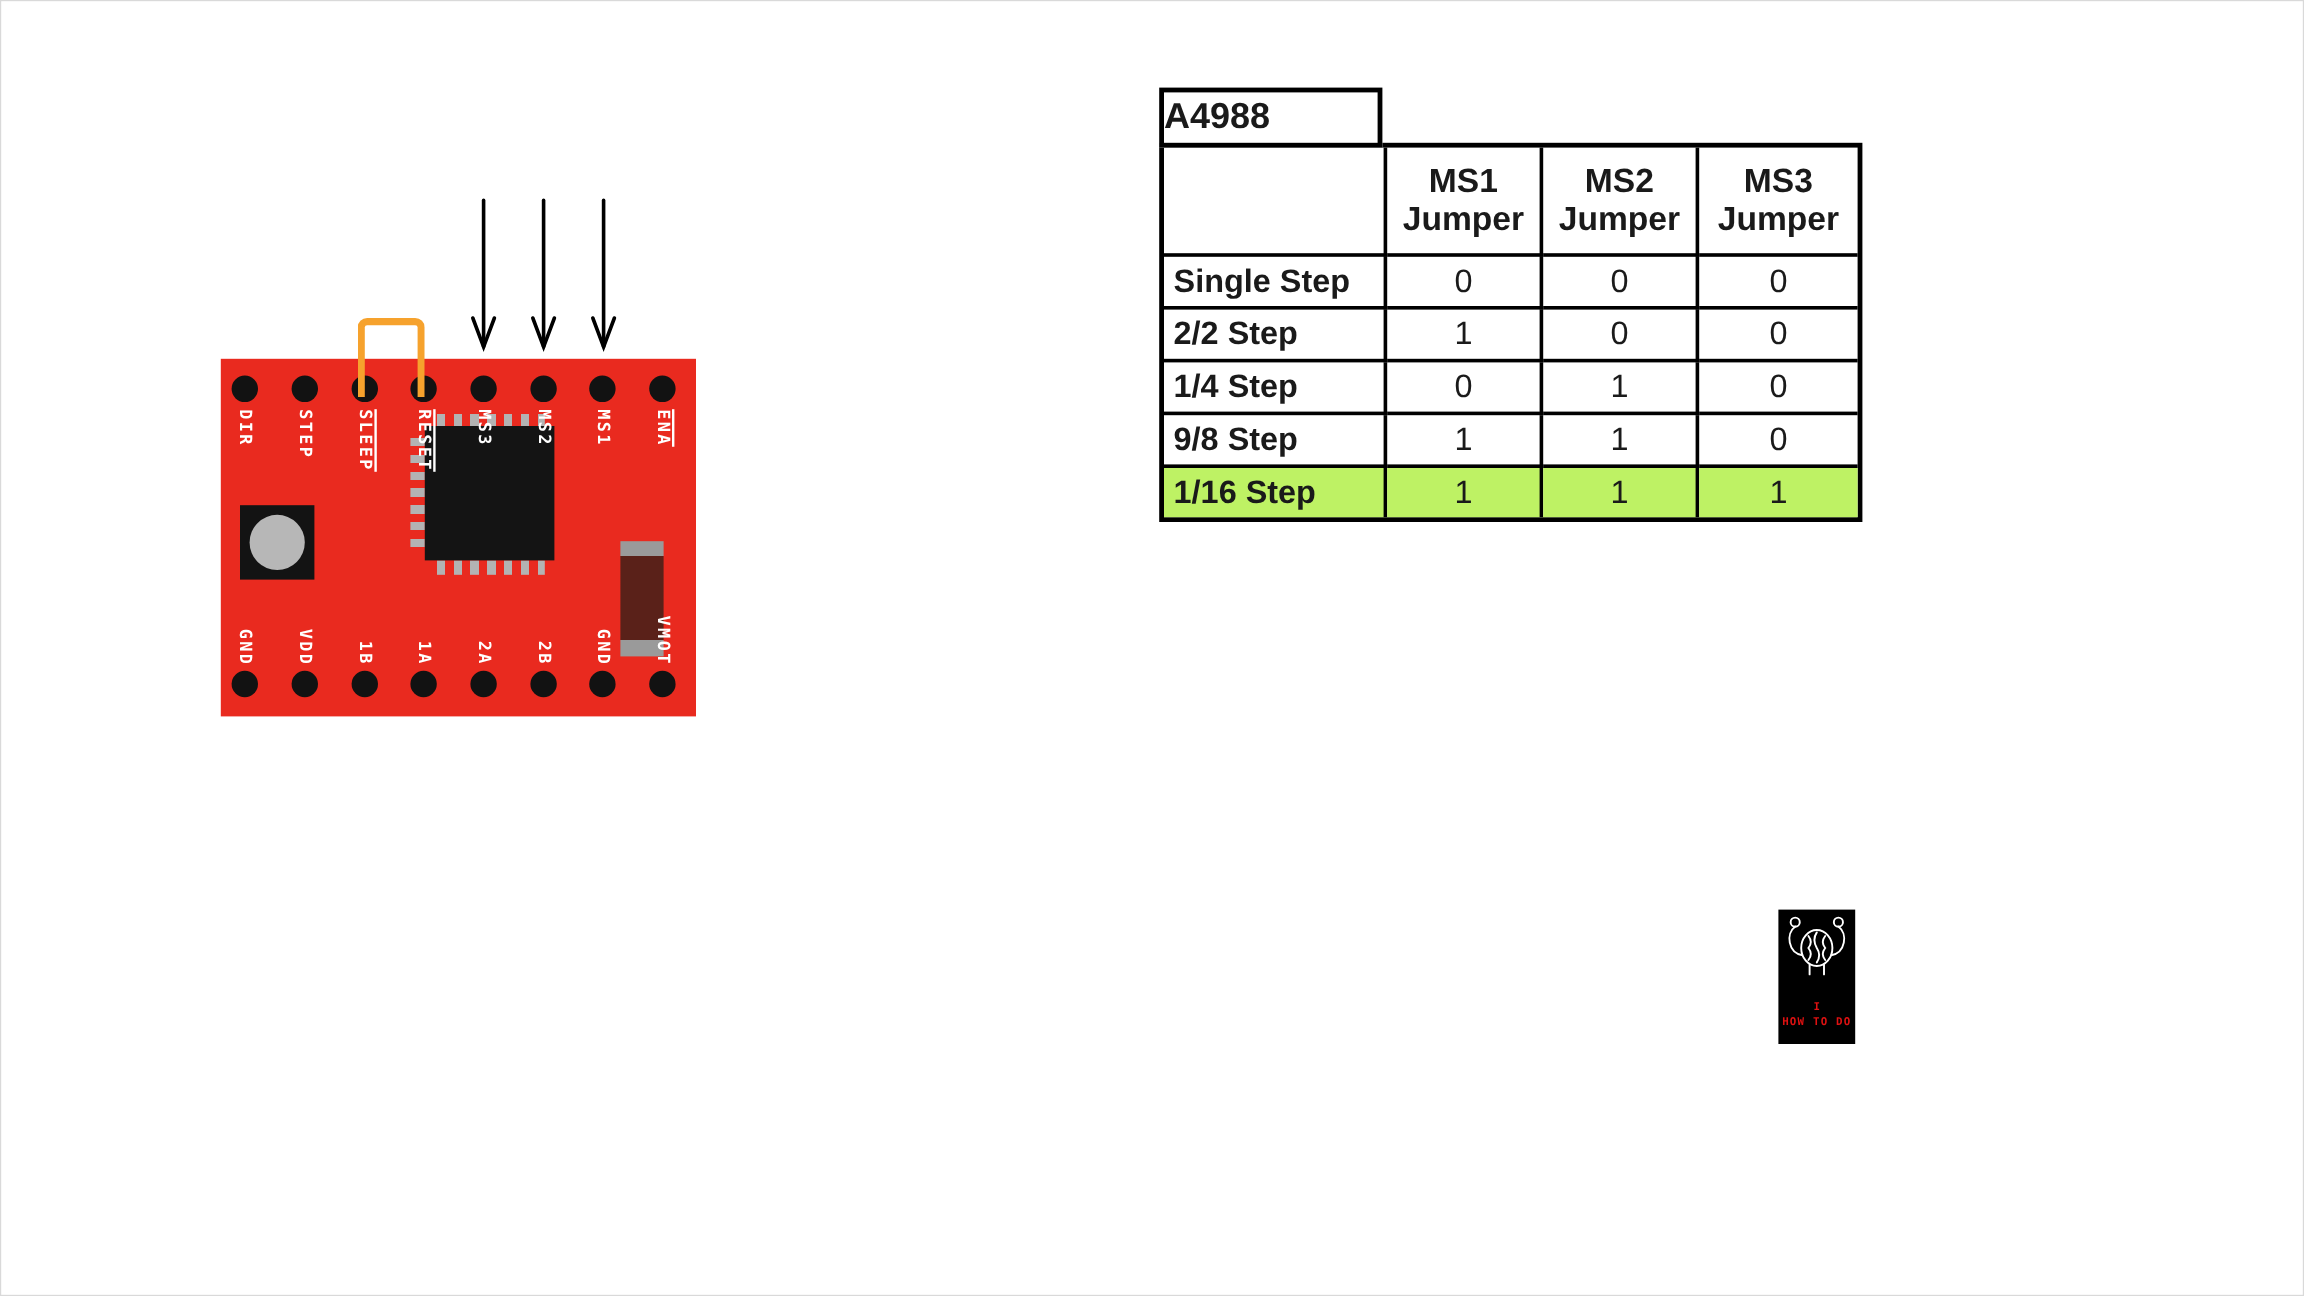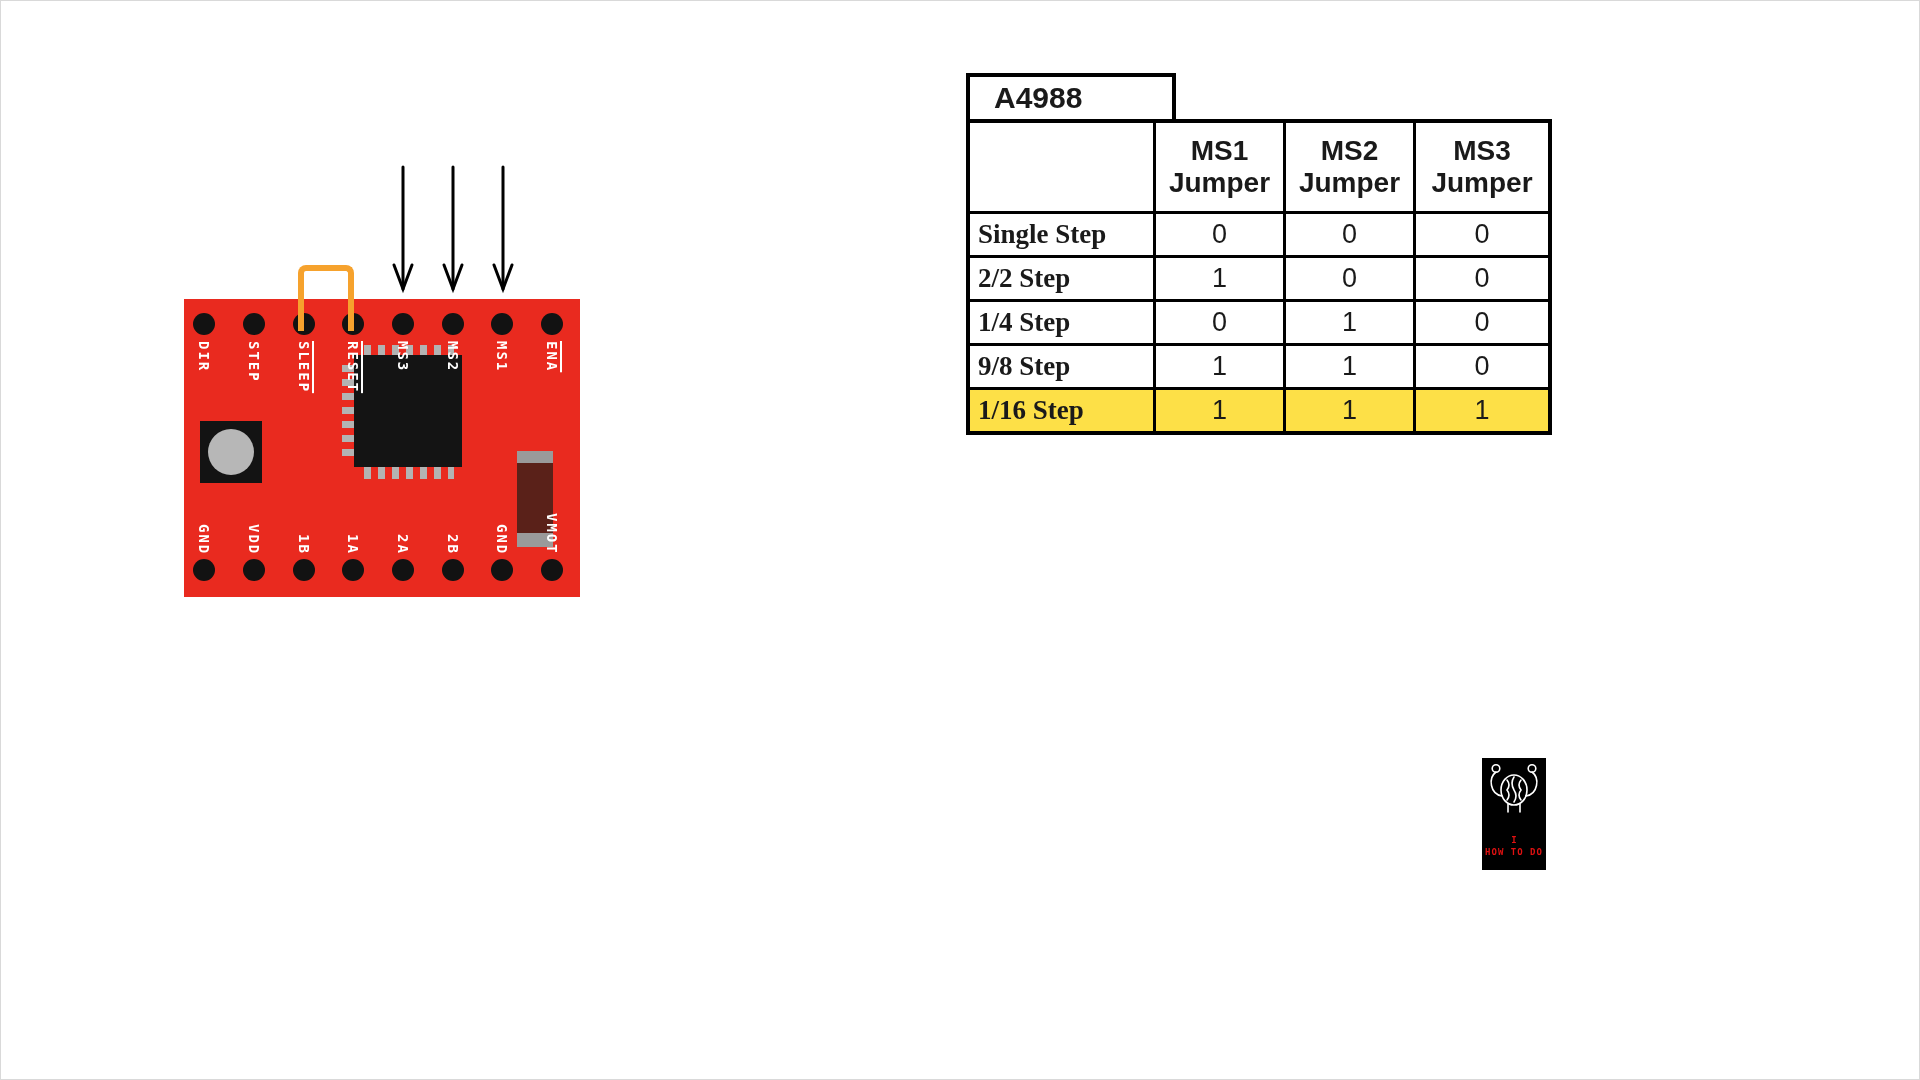--- a/index.html
+++ b/index.html
@@ -30,31 +30,31 @@
   
   .jumper{position:absolute;left:297px;top:264px;width:44px;height:60px;
     border:6px solid #f6a22d;border-bottom:none;border-radius:8px 8px 0 0;z-index:7;}
 
   
   .arrows{position:absolute;left:385px;top:162px;z-index:8;}
 
   
   .tbl-title{position:absolute;left:965px;top:72px;width:178px;height:42px;
     border:4px solid #000;background:#fff;z-index:3;
-    font-size:30px;font-weight:bold;color:#1a1a1a;line-height:42px;padding-left:24px;}
+    font-size:30px;font-weight:bold;color:#1a1a1a;line-height:42px;padding-left:0;}
   .ms-table{position:absolute;left:965px;top:118px;border:4px solid #000;background:#fff;z-index:2;
     display:grid;grid-template-columns:186px 130px 130px 132px;}
   .cell{border-right:3px solid #000;border-bottom:3px solid #000;color:#1a1a1a;
     display:flex;align-items:center;justify-content:center;}
   .cell.last-col{border-right:none;}
   .cell.last-row{border-bottom:none;}
   .hdr{height:88px;flex-direction:column;font-size:28px;font-weight:bold;line-height:1.15;}
-  .rowlabel{height:41px;justify-content:flex-start;padding-left:8px;font-size:27px;font-weight:bold;font-family:Liberation Serif, serif;}
+  .rowlabel{height:41px;justify-content:flex-start;padding-left:8px;font-size:27px;font-weight:bold;}
   .val{height:41px;font-size:27px;font-weight:400;}
-  .hl{background:#fde047;}
+  .hl{background:#bef264;}
 
   
   .logo{position:absolute;left:1481px;top:757px;width:64px;height:112px;background:#000;z-index:4;
     display:flex;flex-direction:column;align-items:center;justify-content:flex-start;}
   .logo-mark{color:#e01111;font-size:9px;font-weight:bold;line-height:9px;font-family:"DejaVu Sans Mono",monospace;}
   .logo-text{color:#e01111;font-size:9px;font-weight:bold;letter-spacing:1px;white-space:nowrap;
     font-family:"DejaVu Sans Mono",monospace;margin-top:2px;}
 </style>
 </head>
 <body>

